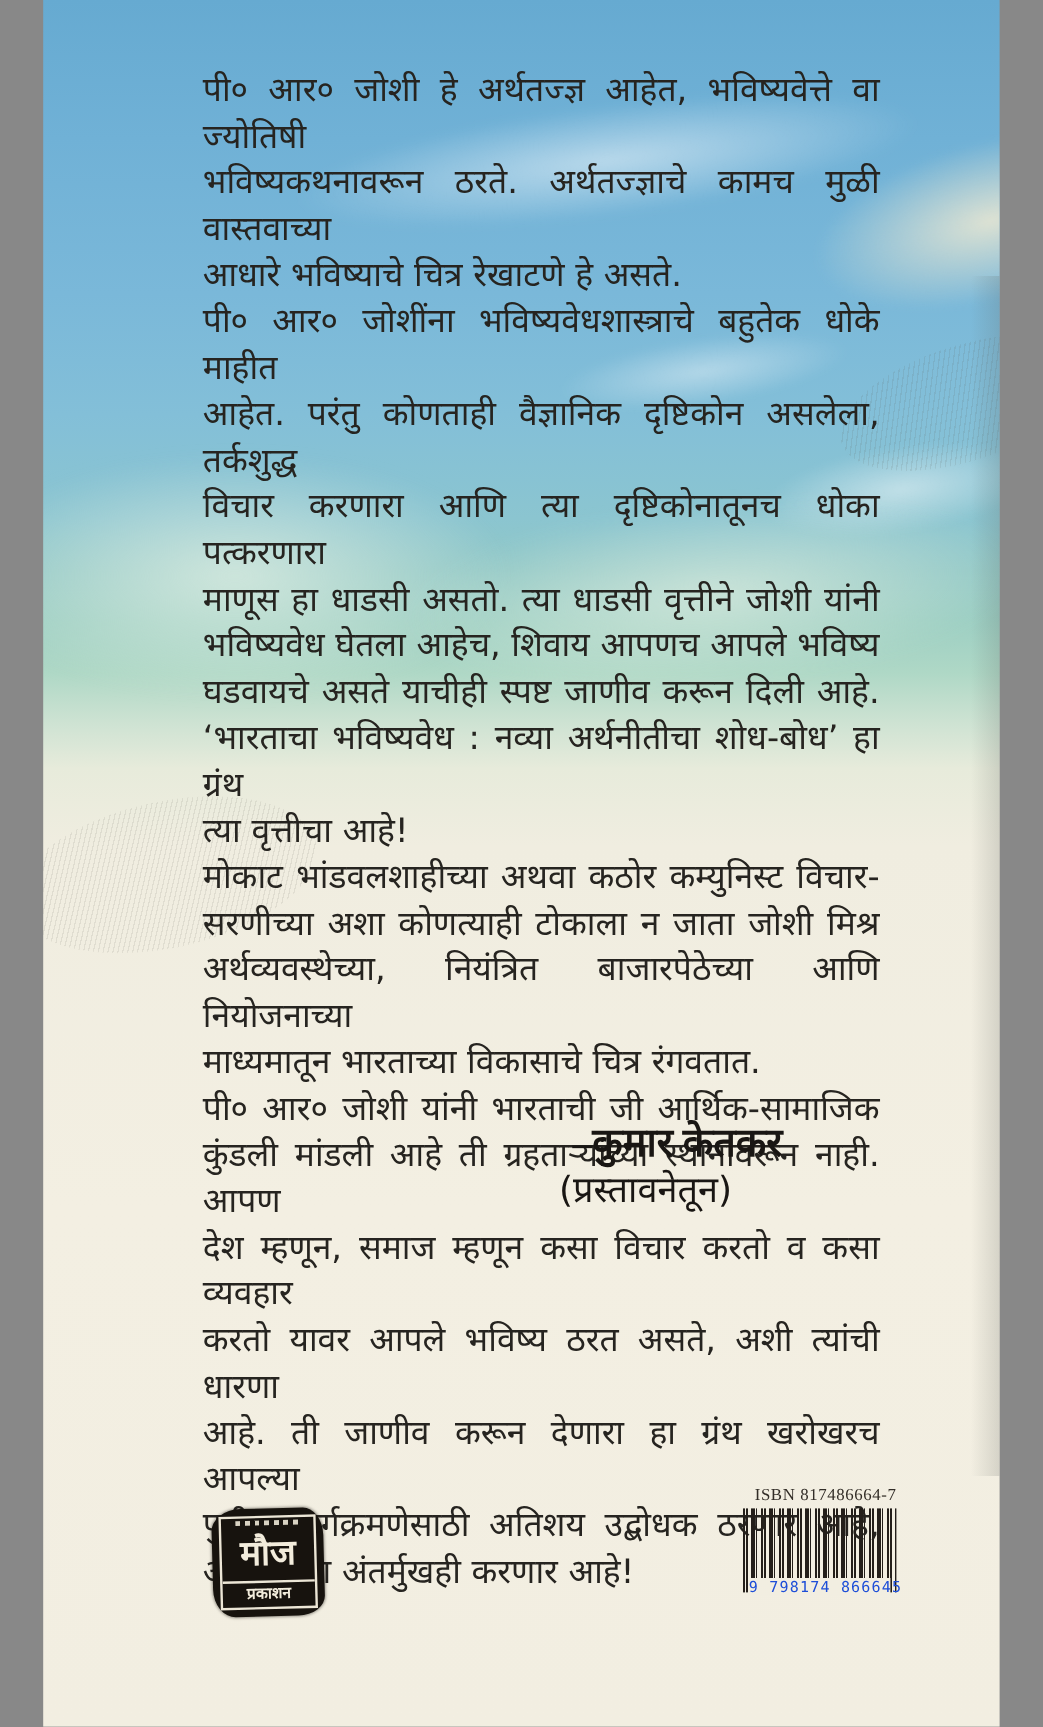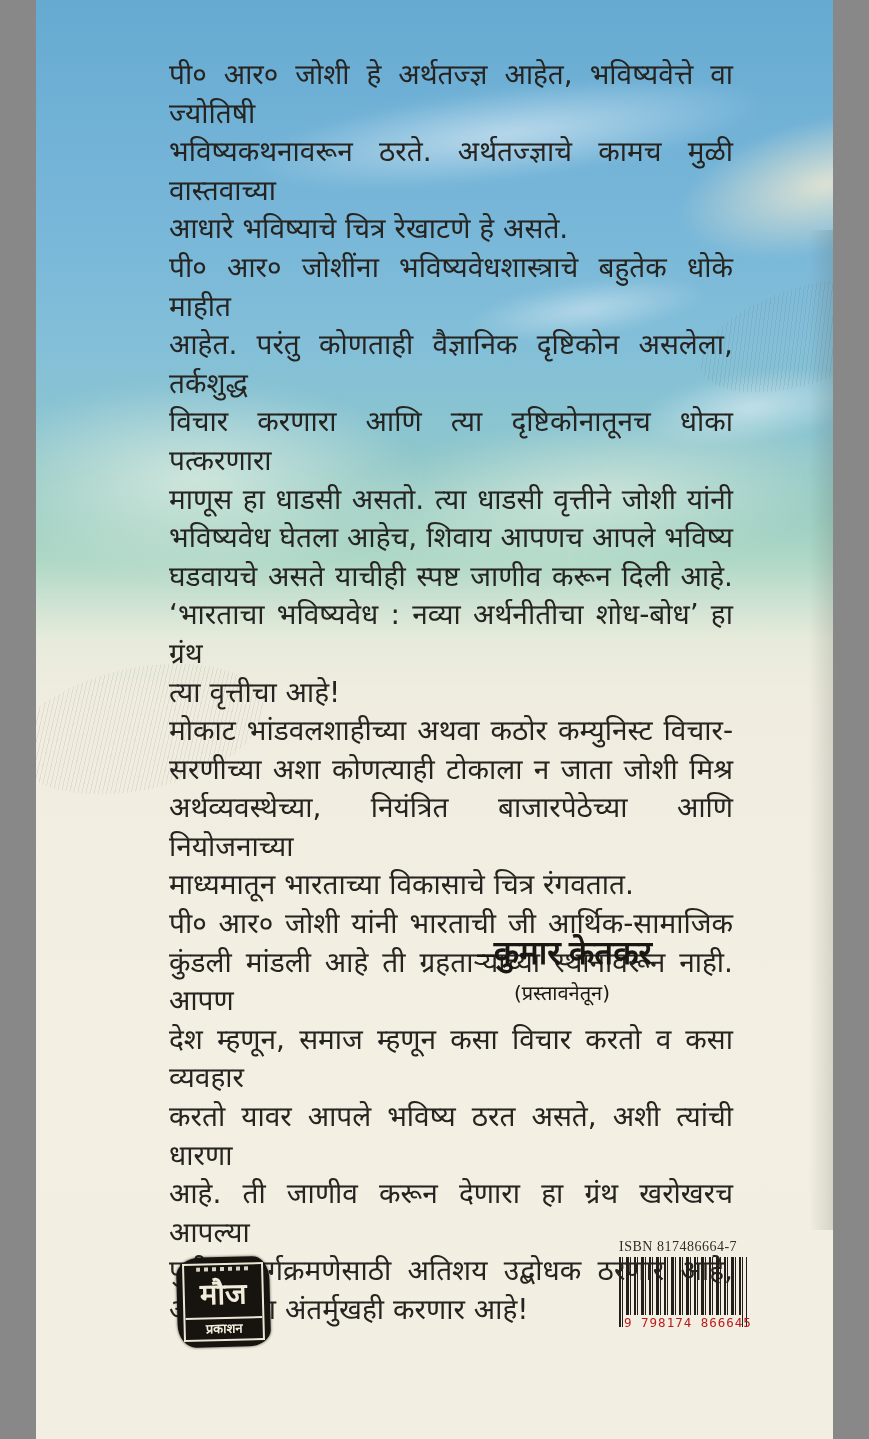--- a/index.html
+++ b/index.html
@@ -56,21 +56,21 @@
   .blurb{
     position:absolute;left:133px;top:56px;width:564px;
     color:#262420;font-size:28px;line-height:38.6px;
   }
   .blurb .line{text-align:justify;text-align-last:justify;}
   .blurb .line.last{text-align-last:left;}
 
   
   .attribution{position:absolute;right:181px;top:933px;text-align:right;color:#191613;}
   .attr-author{font-weight:bold;font-size:33px;line-height:40px;white-space:nowrap;font-family:Liberation Serif, serif;}
-  .attr-source{font-size:20px;line-height:34px;margin-top:3px;padding-right:42px;white-space:nowrap;}
+  .attr-source{font-size:30px;line-height:34px;margin-top:3px;padding-right:42px;white-space:nowrap;}
 
   
   .logo{
     position:absolute;left:141px;top:1257px;width:93px;height:90px;
     background:#17130e;
     border-radius:26% 18% 24% 20% / 20% 26% 18% 26%;
     transform:rotate(-1.5deg);
     display:flex;flex-direction:column;
     box-shadow:0 0 2px 1px rgba(23,19,14,.35);
   }
@@ -81,30 +81,30 @@
   }
   .logo-top-marks{height:4px;width:70%;margin-top:2px;
     background:repeating-linear-gradient(90deg,#d8d2c2 0 4px,rgba(0,0,0,0) 4px 8px);}
   .logo-main{flex:1;display:flex;align-items:center;font-size:29px;font-weight:bold;line-height:30px;}
   .logo-bottom{border-top:2px solid #ece6d6;width:100%;text-align:center;
     font-size:13px;line-height:18px;font-weight:bold;padding:1px 0;}
 
   
   .barcode{position:absolute;left:583px;top:1239px;width:128px;}
   .isbn-label{font-family:"Liberation Serif",serif;font-size:14px;letter-spacing:.5px;
-    color:#322d27;text-align:left;white-space:nowrap;}
+    color:#322d27;text-align:right;white-space:nowrap;}
   .bars{position:relative;height:70px;margin-top:2px;
     background:repeating-linear-gradient(90deg,
       #241f1a 0 2px,rgba(0,0,0,0) 2px 3px,
       #241f1a 3px 4px,rgba(0,0,0,0) 4px 7px,
       #241f1a 7px 10px,rgba(0,0,0,0) 10px 11px,
       #241f1a 11px 12px,rgba(0,0,0,0) 12px 15px);}
   .ean{position:absolute;left:5px;right:5px;bottom:-3px;background:#f2eee1;
     font-family:"DejaVu Sans Mono",monospace;font-size:12.5px;letter-spacing:1px;
-    text-align:center;color:#b91c1c;line-height:15px;white-space:nowrap;}
+    text-align:center;color:#1d4ed8;line-height:15px;white-space:nowrap;}
 </style>
 </head>
 <body>
 
 <div class="cover">
 
   <div class="cloud c1"></div>
   <div class="cloud c2"></div>
   <div class="cloud c3"></div>
   <div class="cloud c4"></div>

